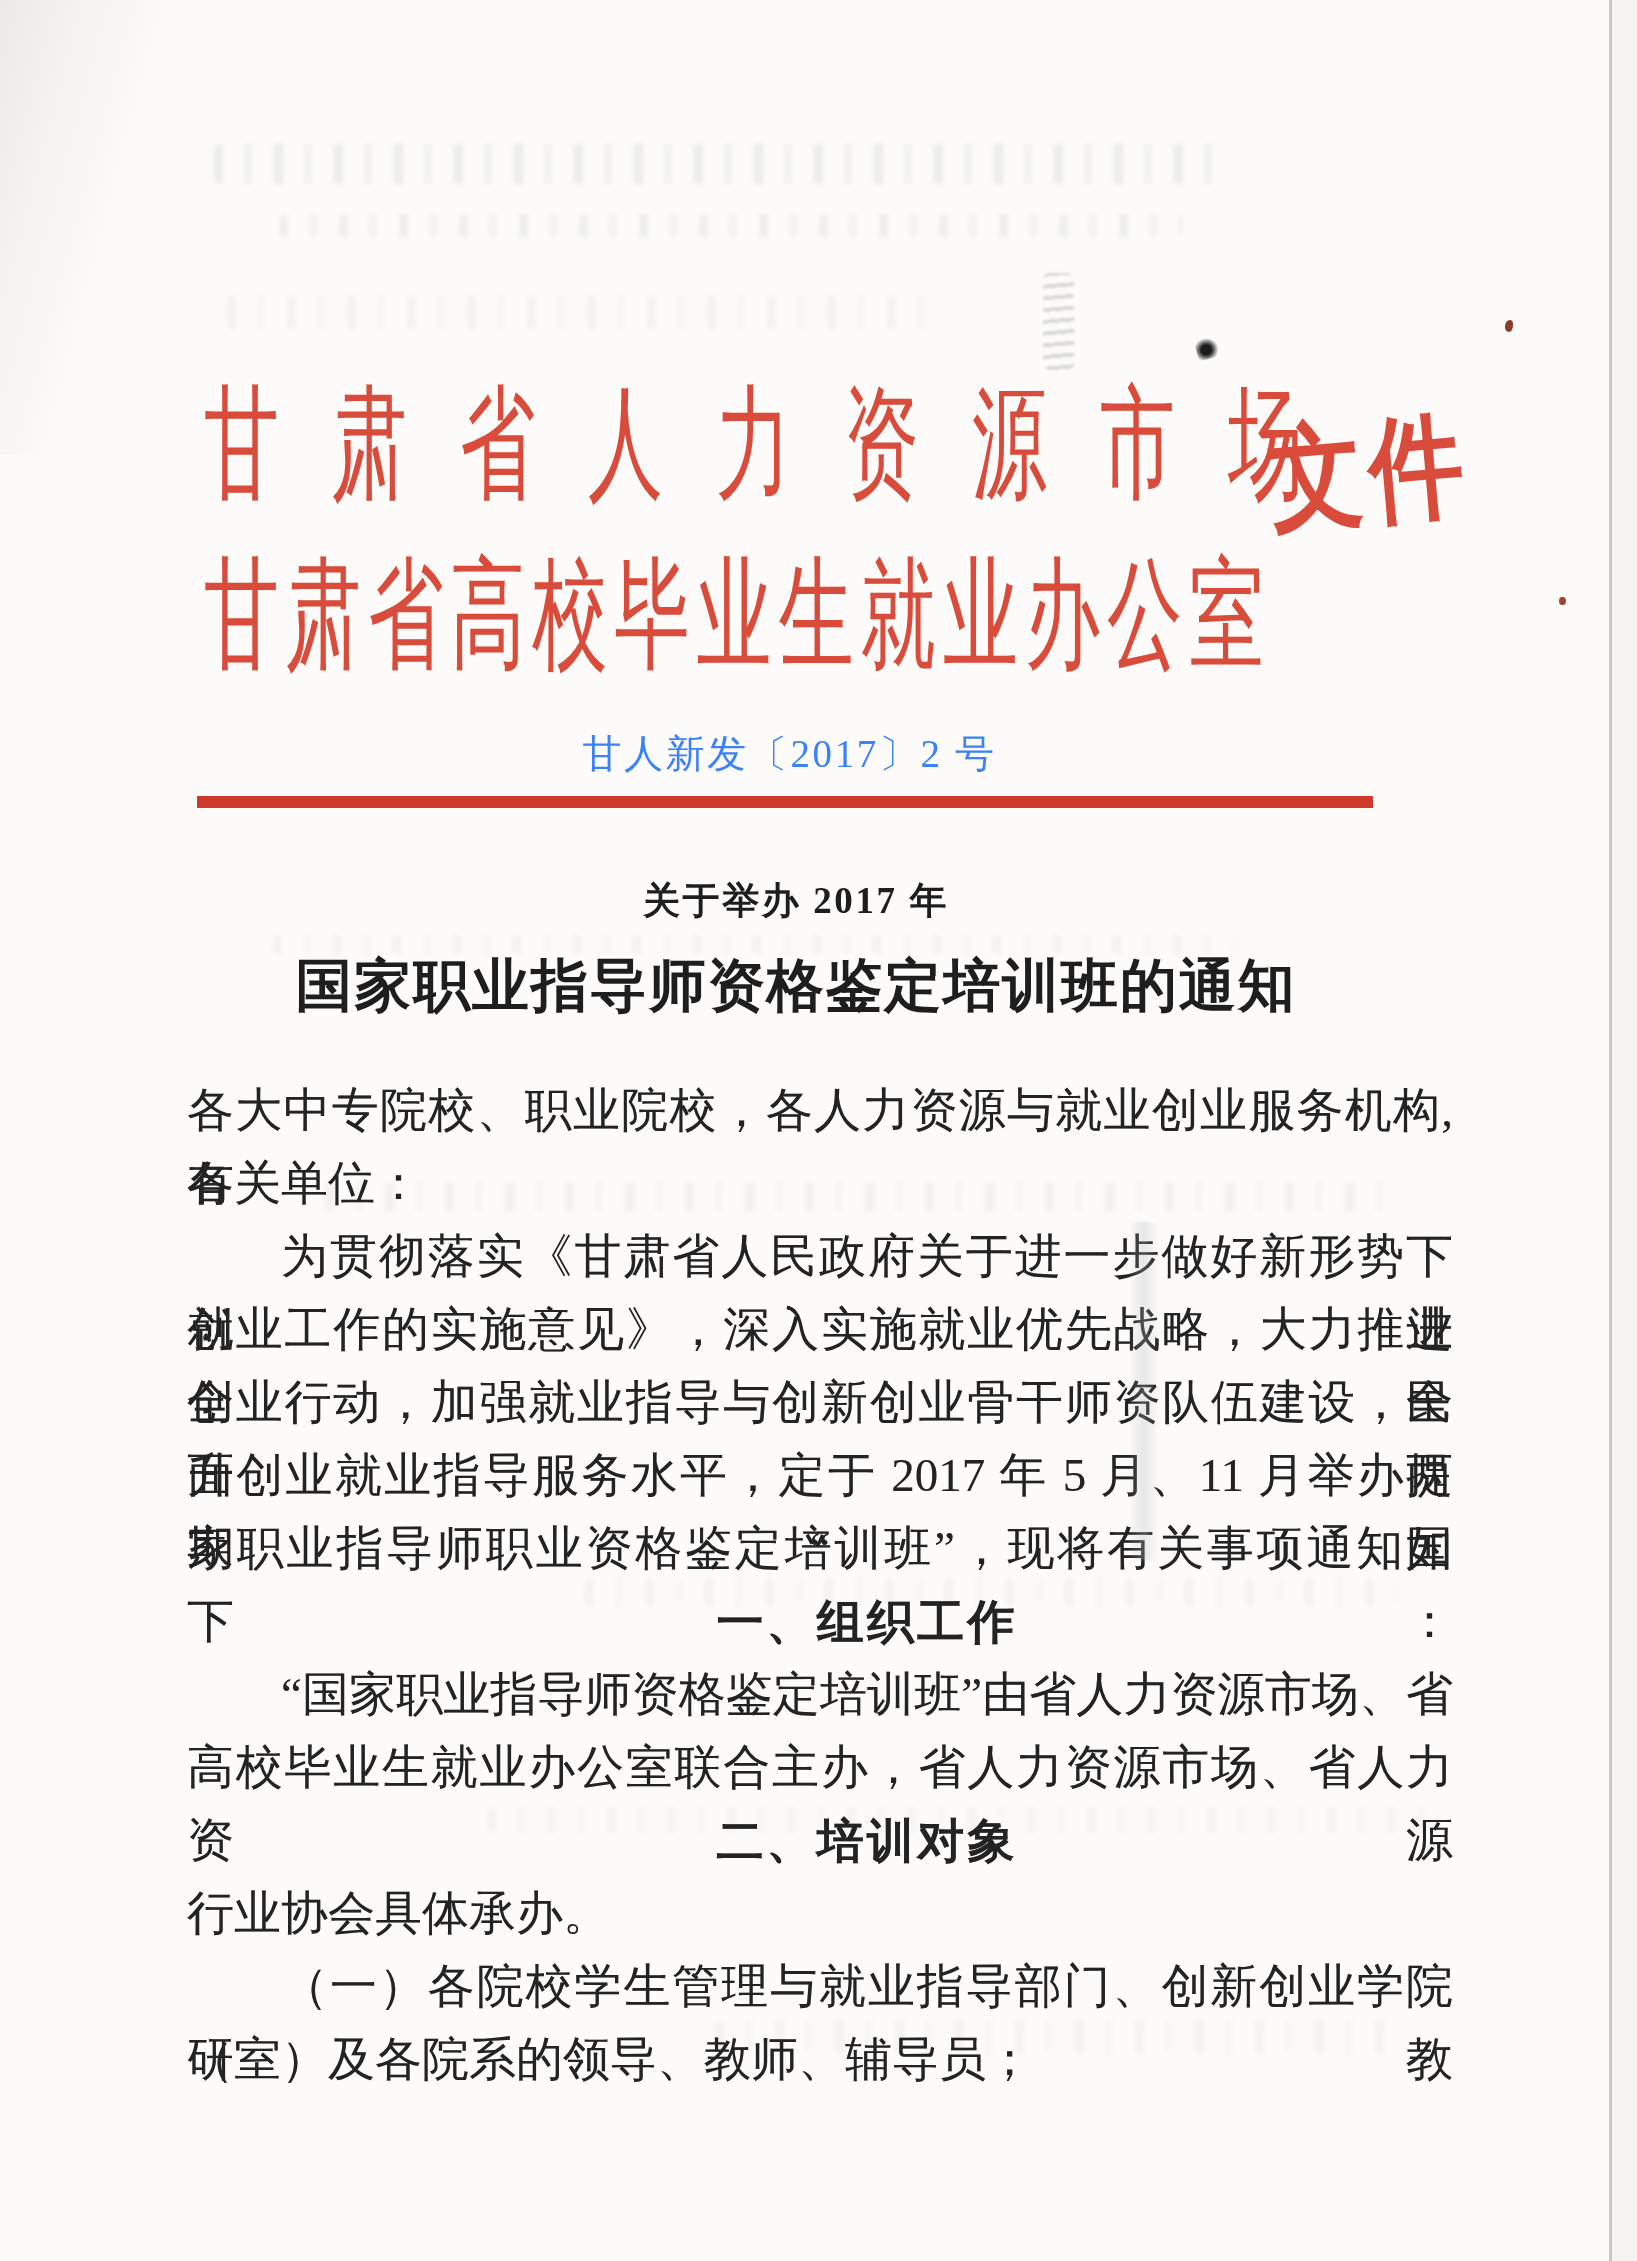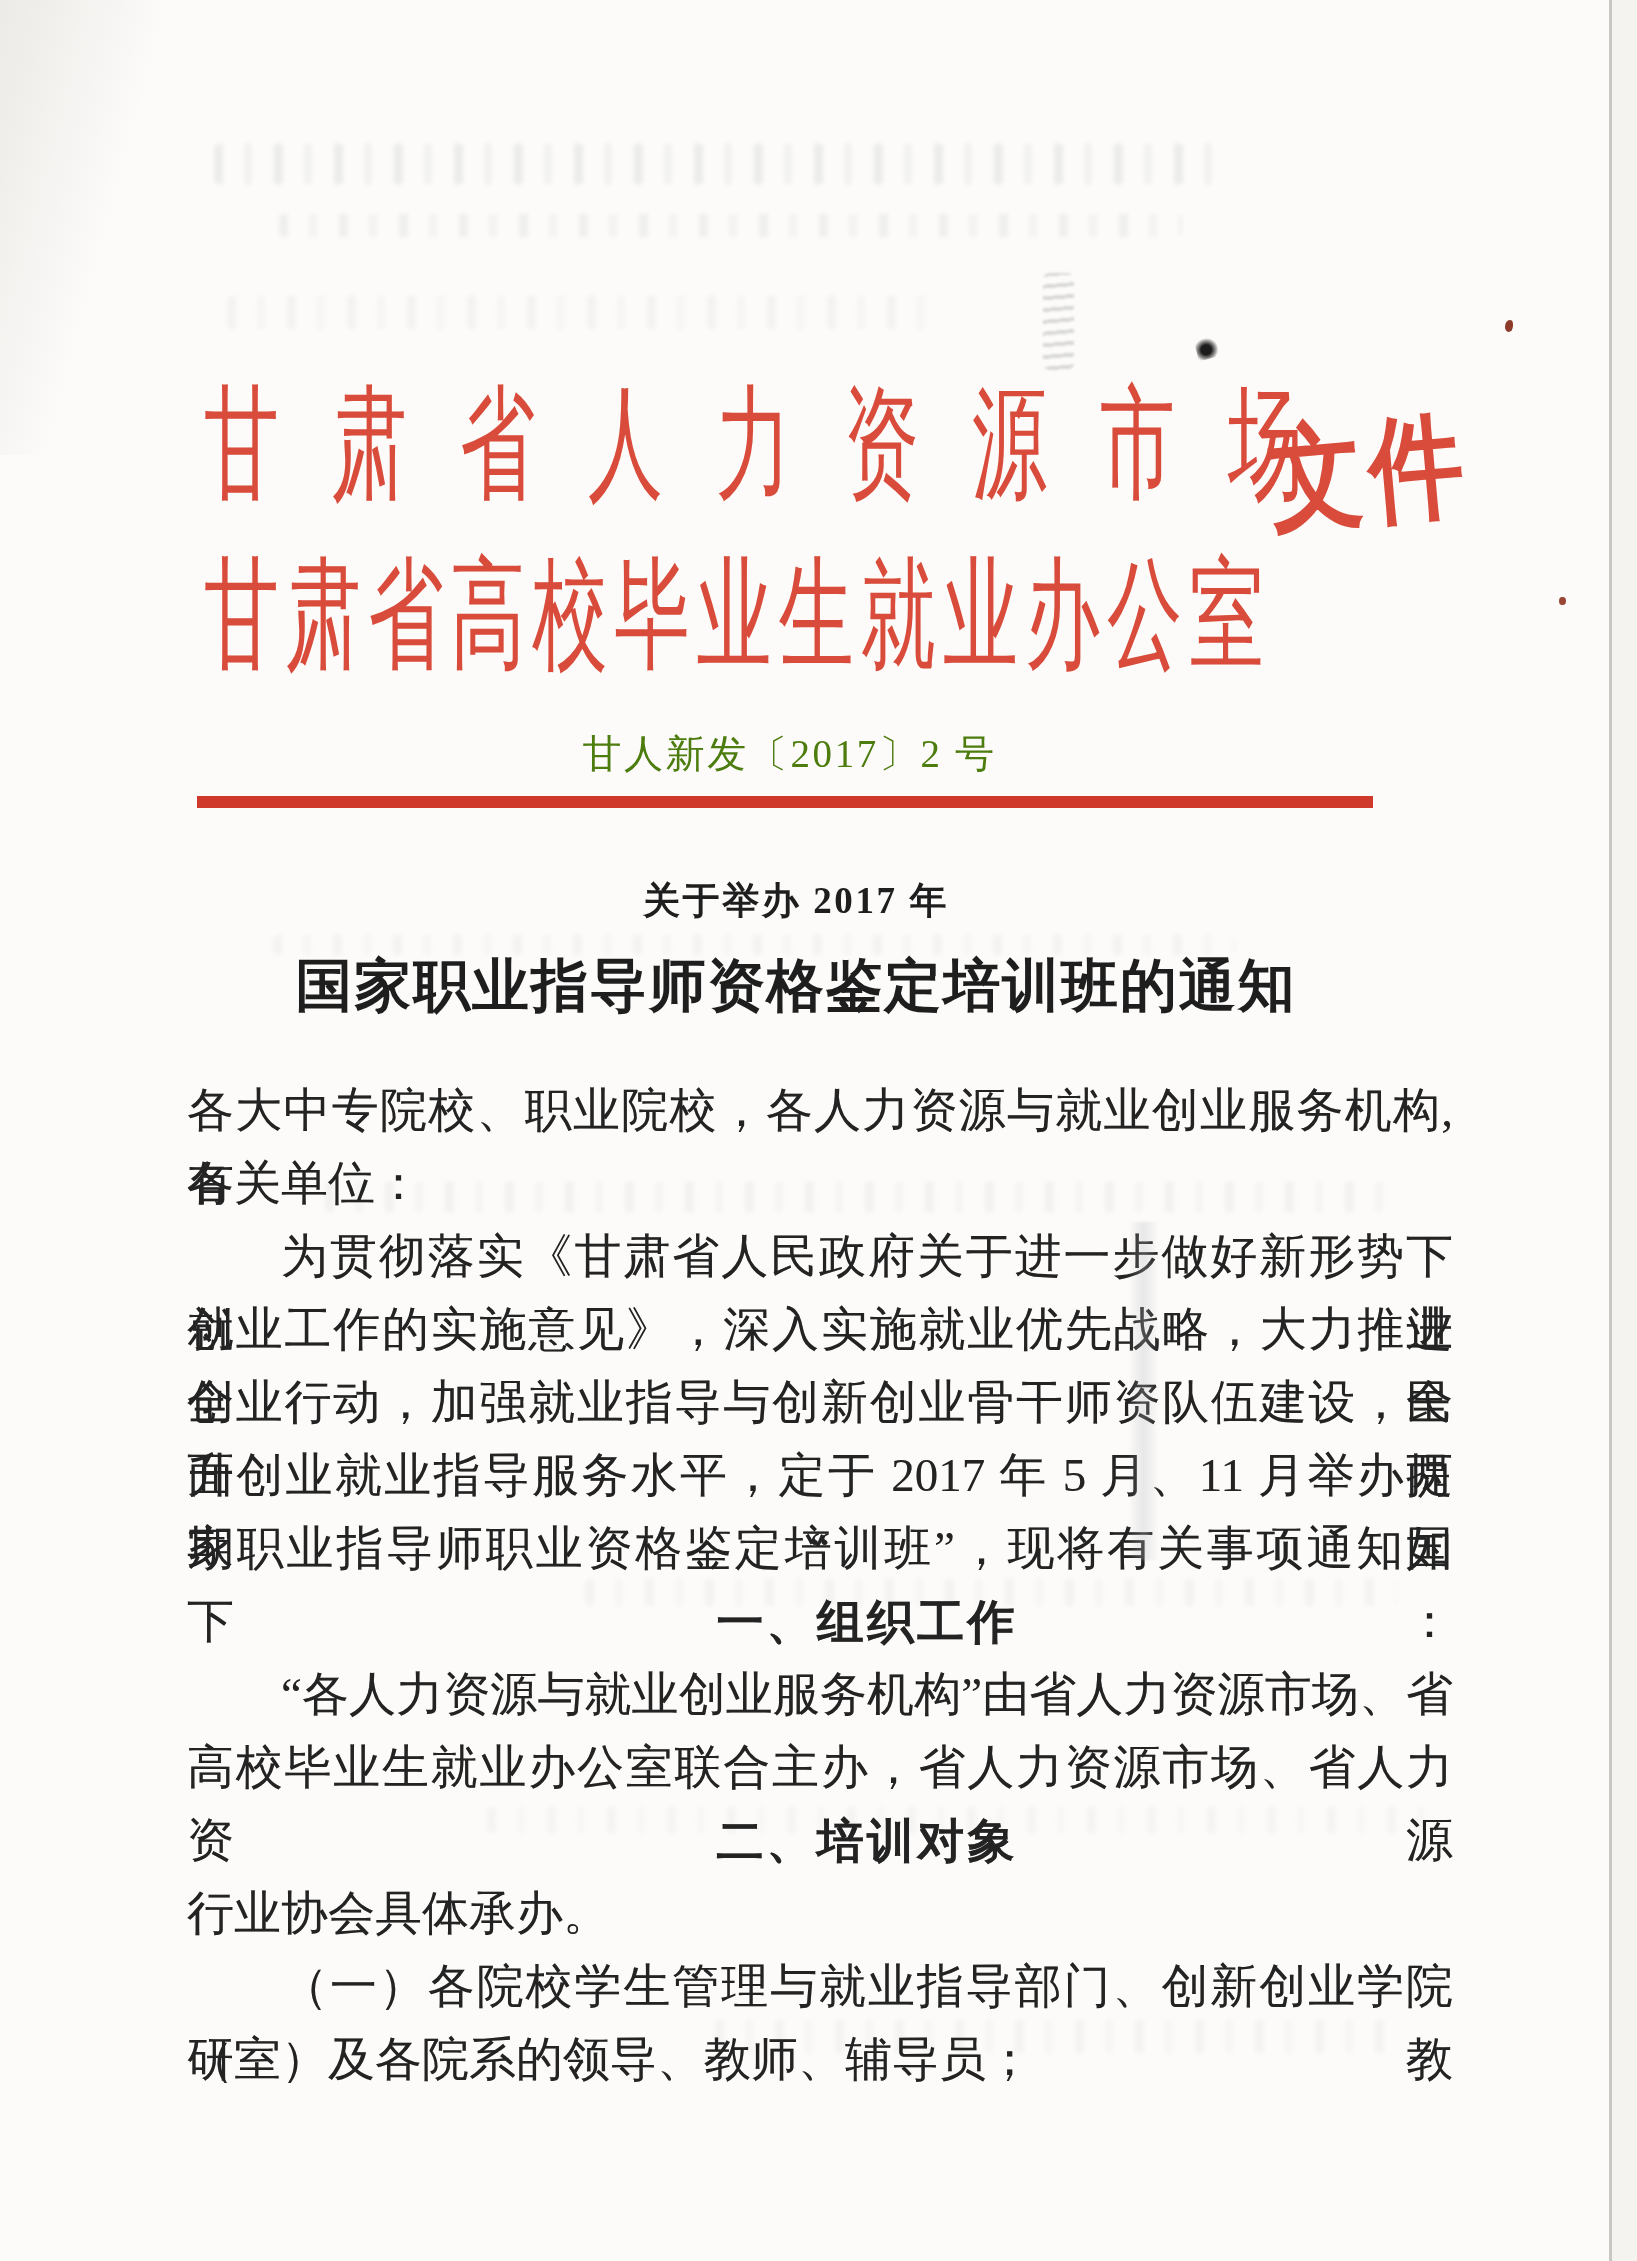--- a/index.html
+++ b/index.html
@@ -41,21 +41,21 @@
     transform-origin:0 0;
     white-space:nowrap;
     line-height:1;
   }
   .doc-number{
     position:absolute;
     left:0;top:727px;width:1579px;
     text-align:center;
     font-size:39px;
     letter-spacing:2.6px;
-    color:#4d7c0f;
+    color:#3b82f6;
   }
   .red-rule{
     position:absolute;
     left:197px;top:796px;
     width:1176px;height:12.3px;
     background:var(--rule-red,#cf392b);
   }
   
   .title{
     position:absolute;
@@ -169,21 +169,21 @@
 
   <div class="body-text" id="body-text">
       <div class="line full">各大中专院校、职业院校，各人力资源与就业创业服务机构,各</div>
       <div class="line">有关单位：</div>
       <div class="line indent full">为贯彻落实《甘肃省人民政府关于进一步做好新形势下就业</div>
       <div class="line full">创业工作的实施意见》，深入实施就业优先战略，大力推进全民</div>
       <div class="line full">创业行动，加强就业指导与创新创业骨干师资队伍建设，全面提</div>
       <div class="line full">升创业就业指导服务水平，定于 2017 年 5 月、11 月举办两期“国</div>
       <div class="line full">家职业指导师职业资格鉴定培训班”，现将有关事项通知如下：</div>
       <div class="line indent bold">一、组织工作</div>
-      <div class="line indent full">“各人力资源与就业创业服务机构”由省人力资源市场、省</div>
+      <div class="line indent full">“国家职业指导师资格鉴定培训班”由省人力资源市场、省</div>
       <div class="line full">高校毕业生就业办公室联合主办，省人力资源市场、省人力资源</div>
       <div class="line indent bold">二、培训对象</div>
       <div class="line">行业协会具体承办。</div>
       <div class="line indent full">（一）各院校学生管理与就业指导部门、创新创业学院（教</div>
       <div class="line">研室）及各院系的领导、教师、辅导员；</div>
     </div>
 
   <div class="speck-black"></div>
   <div class="speck-red1"></div>
   <div class="speck-red2"></div>

